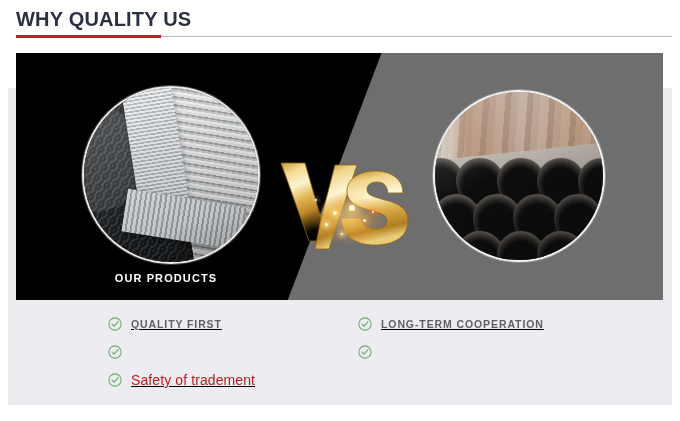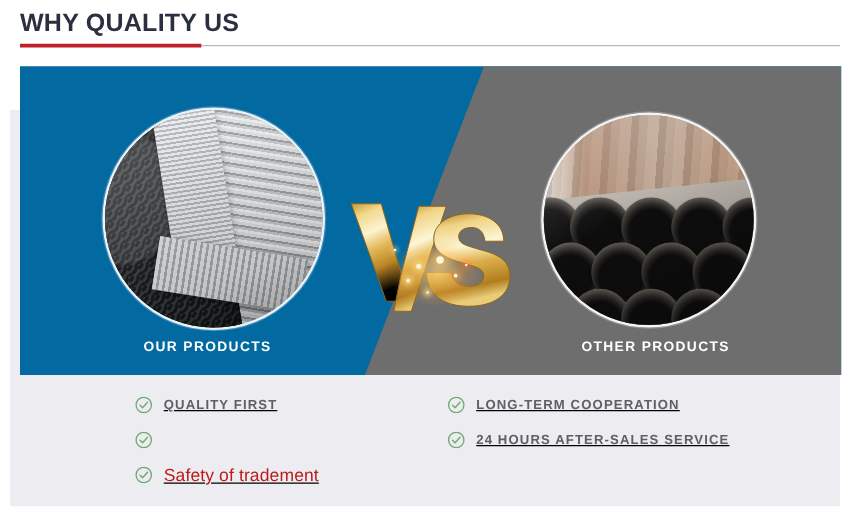--- a/index.html
+++ b/index.html
@@ -23,21 +23,21 @@
 
   
   .backdrop{
     position:absolute;left:8px;top:88px;width:664px;height:317px;
     background:#edecf1;
   }
 
   
   .banner{
     position:absolute;left:16px;top:53px;width:647px;height:247px;
-    overflow:hidden;background:#0369a1;padding-left:10px;
+    overflow:hidden;background:#000000;
   }
   .banner-gray{
     position:absolute;inset:0;
     background:#6e6e6e;
     clip-path:polygon(56.5% 0, 100% 0, 100% 100%, 42% 100%);
   }
   .banner-seam{
     position:absolute;inset:0;
     background:linear-gradient(to bottom right, transparent 49.6%, rgba(255,255,255,.30) 49.9%, transparent 50.3%);
     clip-path:polygon(56.5% 0, 58.5% 0, 44% 100%, 42% 100%);
@@ -247,21 +247,20 @@
       <div class="spark s1"></div>
       <div class="spark s2"></div>
       <div class="spark s3"></div>
       <div class="spark s4"></div>
       <div class="spark s5"></div>
       <div class="spark s6"></div>
       <div class="spark s7"></div>
     </div>
 
     <div class="panel-label label-left">OUR PRODUCTS</div>
-    <div class="panel-label label-right">OTHER PRODUCTS</div>
   </div>
 
   <div class="features">
 
     <div class="feat-col col-left">
       <div class="feat-item">
         <svg class="chk" viewBox="0 0 16 16">
           <circle cx="8" cy="8" r="7" fill="none" stroke="#6faa72" stroke-width="1.2"></circle>
           <path d="M4.6 8.2 L6.9 10.5 L11.5 5.4" fill="none" stroke="#6faa72" stroke-width="1.3" stroke-linecap="round" stroke-linejoin="round"></path>
         </svg>
@@ -288,18 +287,17 @@
           <circle cx="8" cy="8" r="7" fill="none" stroke="#6faa72" stroke-width="1.2"></circle>
           <path d="M4.6 8.2 L6.9 10.5 L11.5 5.4" fill="none" stroke="#6faa72" stroke-width="1.3" stroke-linecap="round" stroke-linejoin="round"></path>
         </svg>
         <span class="feat-text">LONG-TERM COOPERATION</span>
       </div>
       <div class="feat-item">
         <svg class="chk" viewBox="0 0 16 16">
           <circle cx="8" cy="8" r="7" fill="none" stroke="#6faa72" stroke-width="1.2"></circle>
           <path d="M4.6 8.2 L6.9 10.5 L11.5 5.4" fill="none" stroke="#6faa72" stroke-width="1.3" stroke-linecap="round" stroke-linejoin="round"></path>
         </svg>
-        <span class="feat-text">24 HOURS AFTER-SALES SERVICE</span>
       </div>
     </div>
 
   </div>
 </div>
 
 </body></html>

